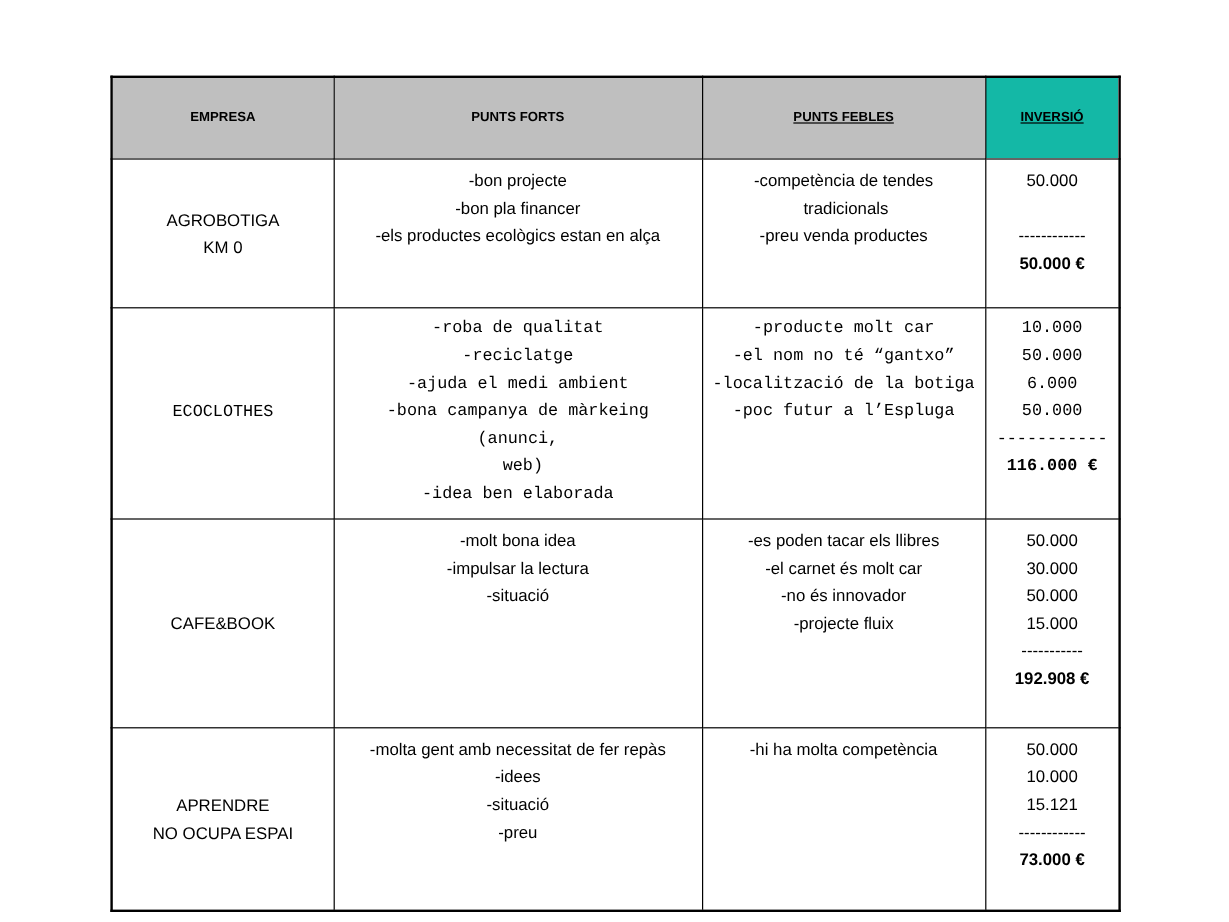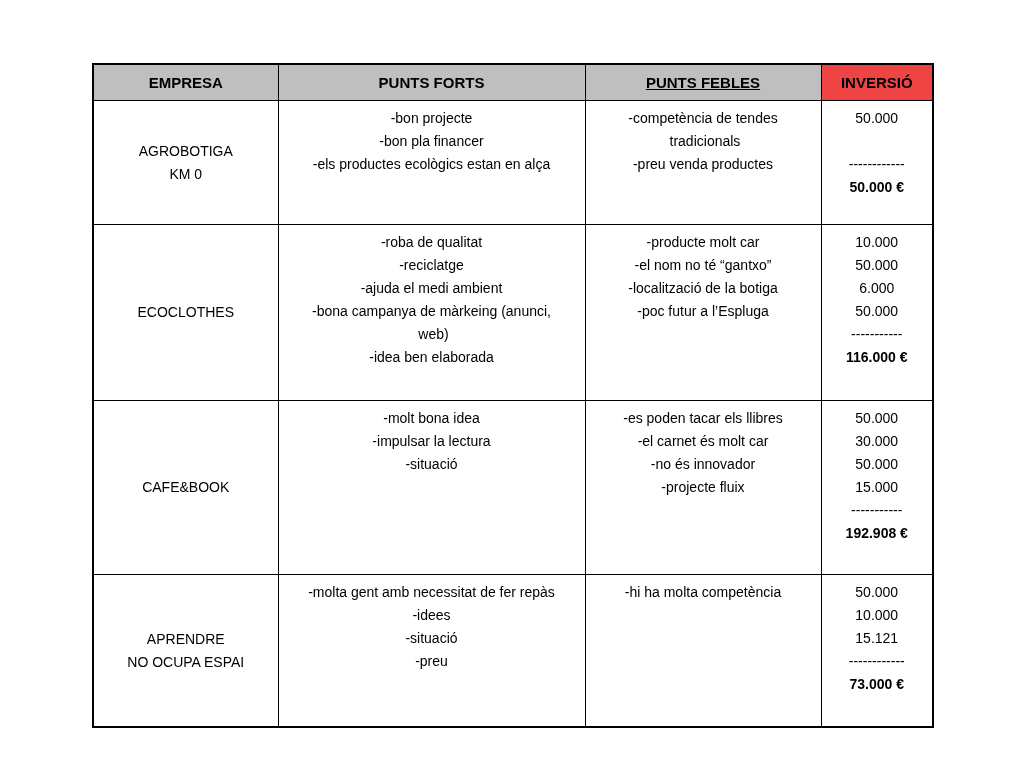--- a/index.html
+++ b/index.html
@@ -26,33 +26,33 @@
   .doc-table th,
   .doc-table td {
     border: 1px solid #000000;
     vertical-align: top;
     padding: 6px 8px 0 8px;
     font-size: 14px;
     line-height: 23px;
     overflow: hidden;
   }
   .doc-table th {
-    font-size: 15px;
+    font-size: 11px;
     font-weight: bold;
     text-align: center;
     vertical-align: middle;
-    padding: 0;
+    padding: 16px;
     height: 35px;
   }
   .col-empresa  { width: 185px; }
   .col-forts    { width: 307px; }
   .col-febles   { width: 236px; }
   .col-inversio { width: 112px; }
   tr.row-1 td { height: 117px; }
-  tr.row-2 td { height: 169px; }
+  tr.row-2 td { height: 169px; font-family: Liberation Mono, monospace; }
   tr.row-3 td { height: 167px; }
   tr.row-4 td { height: 145px; }
   td.empresa-cell {
     text-align: center;
     vertical-align: middle;
     padding-top: 0;
   }
   .line {
     min-height: 23px;
     white-space: pre-wrap;
@@ -70,21 +70,21 @@
     <col class="col-empresa">
     <col class="col-forts">
     <col class="col-febles">
     <col class="col-inversio">
   </colgroup>
   <thead>
     <tr>
       <th class="header-cell" style="background: rgb(191, 191, 191);">EMPRESA</th>
       <th class="header-cell" style="background: rgb(191, 191, 191);">PUNTS FORTS</th>
       <th class="header-cell" style="background: rgb(191, 191, 191); text-decoration: underline;">PUNTS FEBLES</th>
-      <th class="header-cell" style="background: #ef4444;">INVERSIÓ</th>
+      <th class="header-cell" style="background: #14b8a6; text-decoration: underline;">INVERSIÓ</th>
     </tr>
   </thead>
   <tbody>
     <tr class="row-1">
       <td class="empresa-cell">
           <div class="line">AGROBOTIGA</div>
           <div class="line">KM 0</div>
         </td>
       <td>
           <div class="line">-bon projecte</div>

